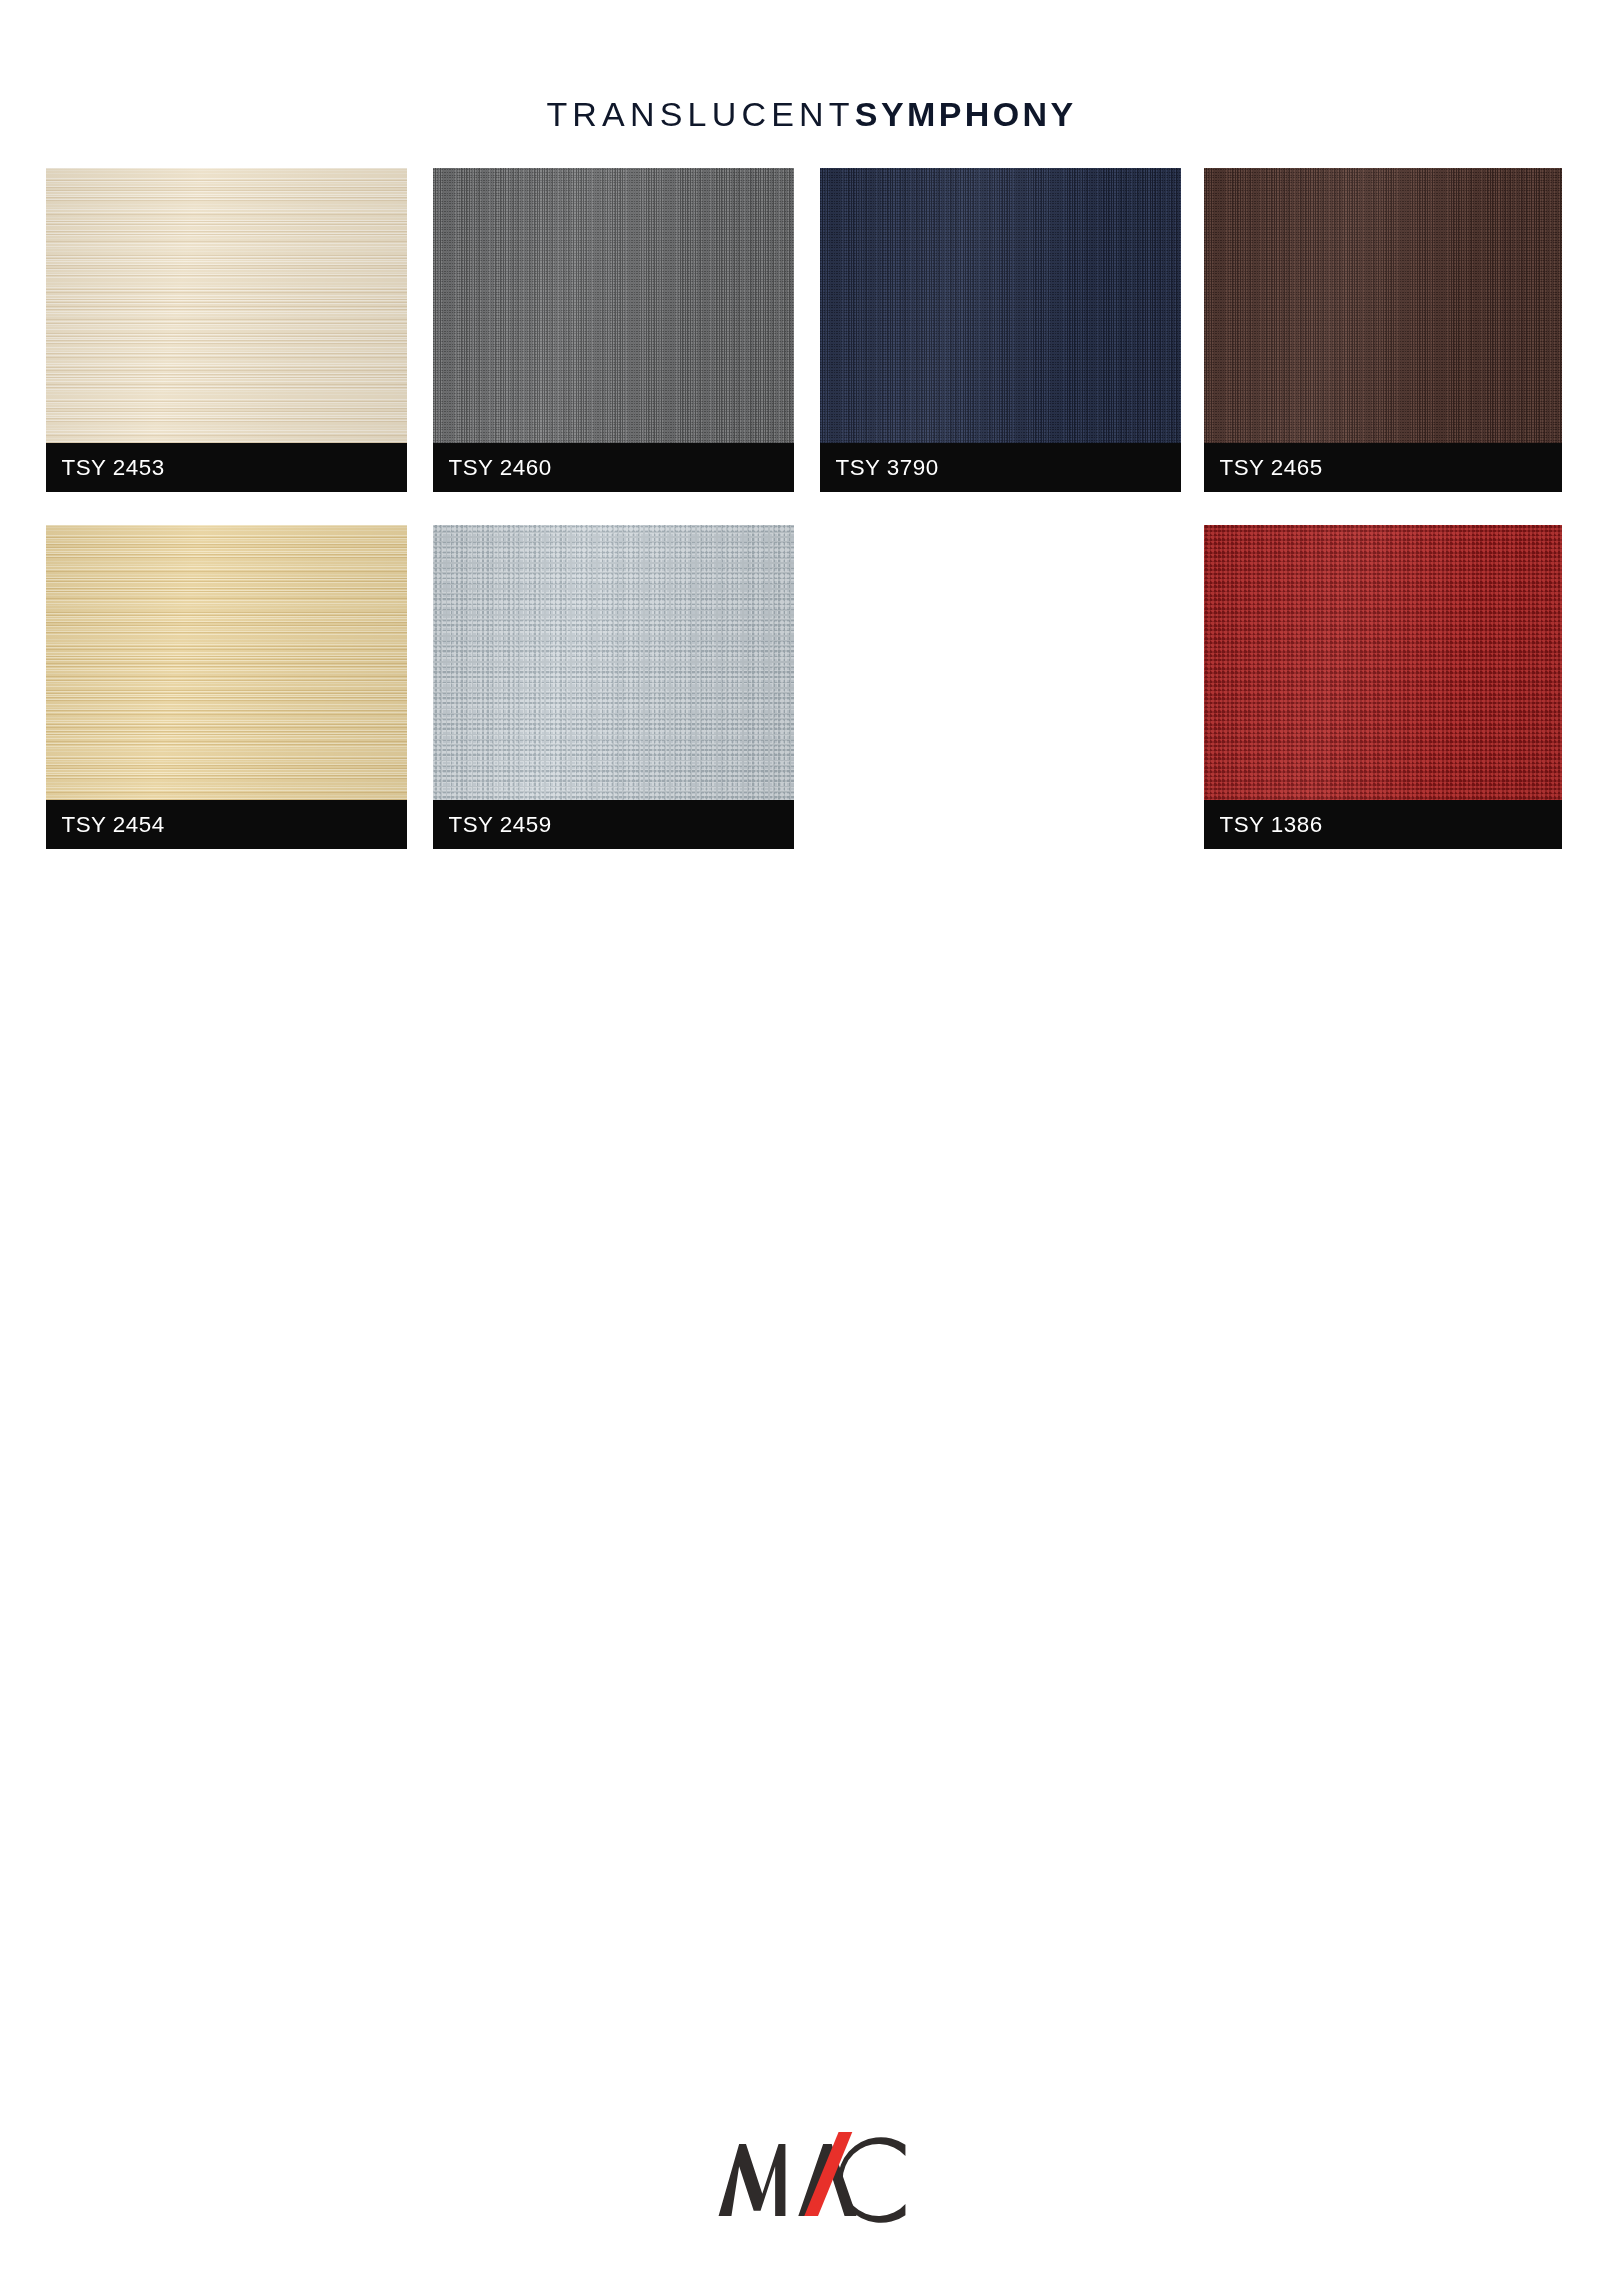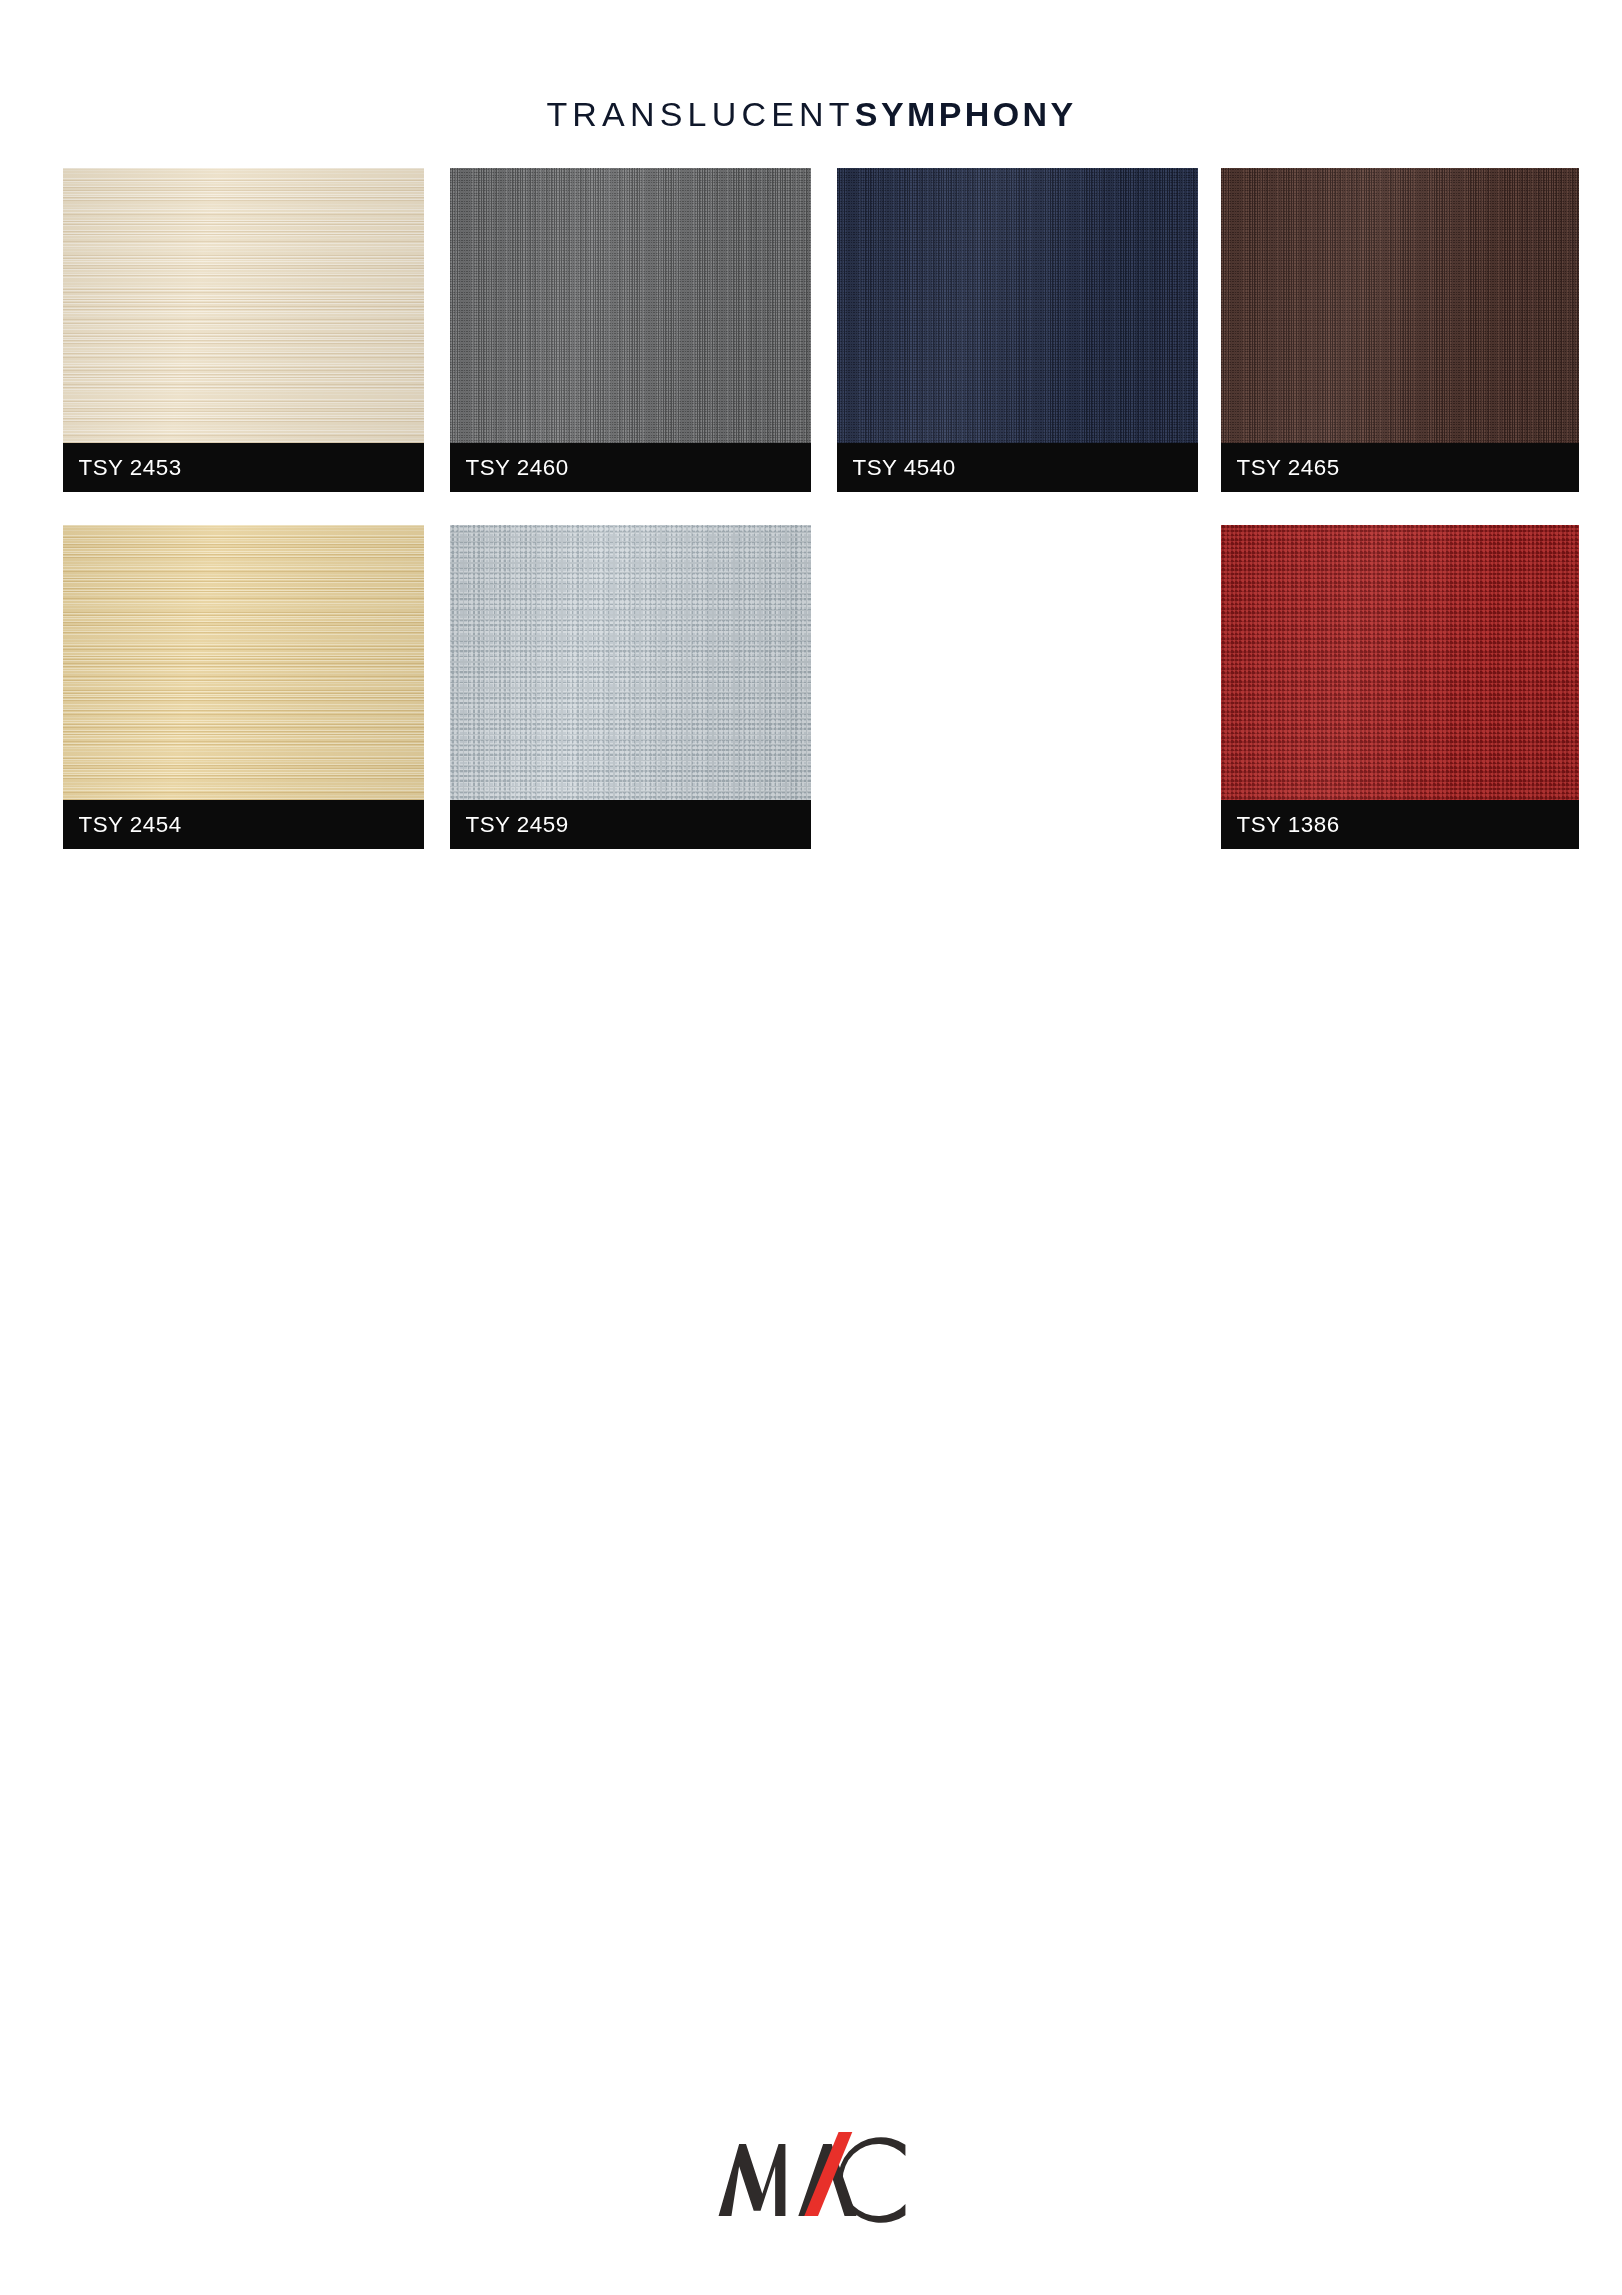--- a/index.html
+++ b/index.html
@@ -41,21 +41,20 @@
   
   .swatch-grid {
     position: absolute;
     top: 168px;
     left: 46px;
     width: 1540px;
   }
   .swatch-row {
     position: relative;
     height: 357px;
-    margin-left: 17px;
   }
   .swatch-card {
     position: absolute;
     top: 0;
     width: 361px;
     height: 324px;
     overflow: hidden;
     background: #ffffff;
   }
   .swatch-card.col-0 { left: 0px; }
@@ -153,21 +152,21 @@
       <div class="swatch-label">TSY 2460</div>
     </div>
 
     <div class="swatch-card col-2">
       <div class="swatch-fabric">
         <div class="base" style="background: rgb(39, 48, 74);"></div>
         <div class="weave" style="background-image: repeating-linear-gradient(0deg, rgb(26, 33, 52) 0px, rgb(26, 33, 52) 0.9px, transparent 0.9px, transparent 2.6px), repeating-linear-gradient(90deg, rgb(26, 33, 52) 0px, rgb(26, 33, 52) 0.9px, transparent 0.9px, transparent 2.6px); opacity: 0.45;"></div>
         <div class="weave2" style="background-image: repeating-linear-gradient(90deg, transparent 0px, transparent 0.9px, rgb(58, 68, 97) 0.9px, rgb(58, 68, 97) 1.7px); opacity: 0.3;"></div>
         <div class="shade"></div>
       </div>
-      <div class="swatch-label">TSY 4540</div>
+      <div class="swatch-label">TSY 3790</div>
     </div>
 
     <div class="swatch-card col-3">
       <div class="swatch-fabric">
         <div class="base" style="background: rgb(80, 55, 48);"></div>
         <div class="weave" style="background-image: repeating-linear-gradient(0deg, rgb(59, 40, 35) 0px, rgb(59, 40, 35) 0.9px, transparent 0.9px, transparent 2.6px), repeating-linear-gradient(90deg, rgb(59, 40, 35) 0px, rgb(59, 40, 35) 0.9px, transparent 0.9px, transparent 2.6px); opacity: 0.45;"></div>
         <div class="weave2" style="background-image: repeating-linear-gradient(90deg, transparent 0px, transparent 0.9px, rgb(104, 73, 63) 0.9px, rgb(104, 73, 63) 1.7px); opacity: 0.3;"></div>
         <div class="shade"></div>
       </div>
       <div class="swatch-label">TSY 2465</div>

